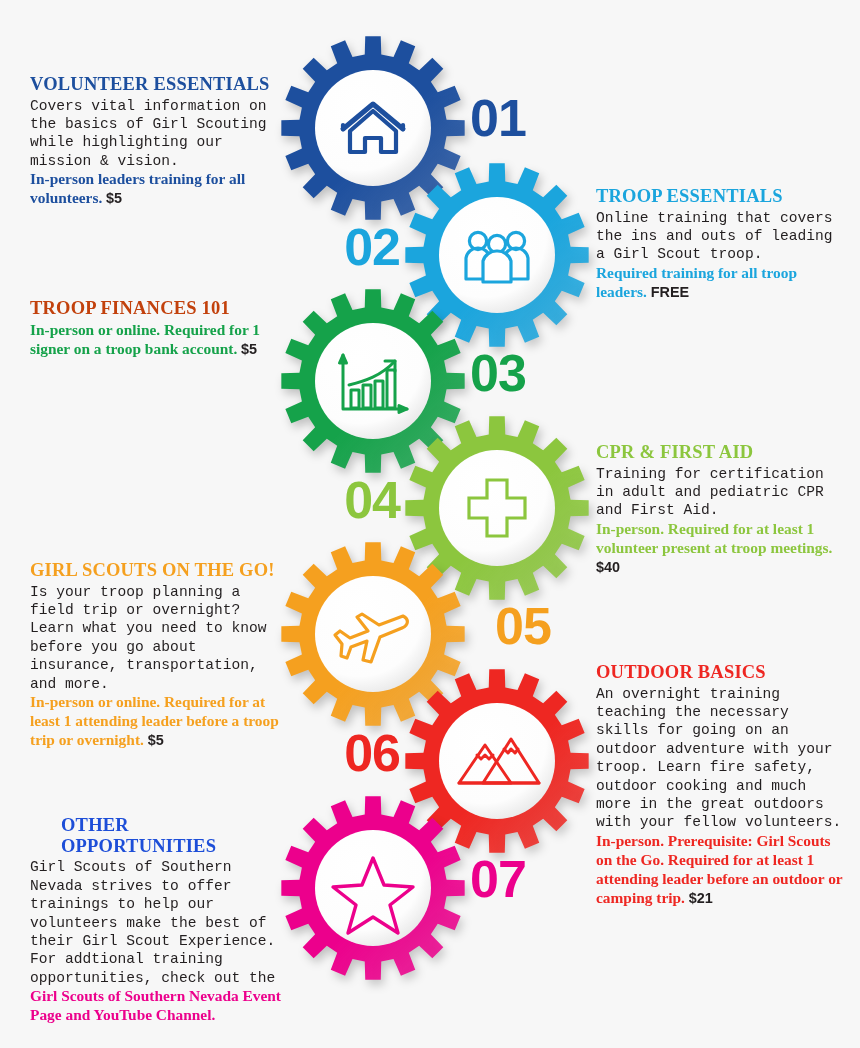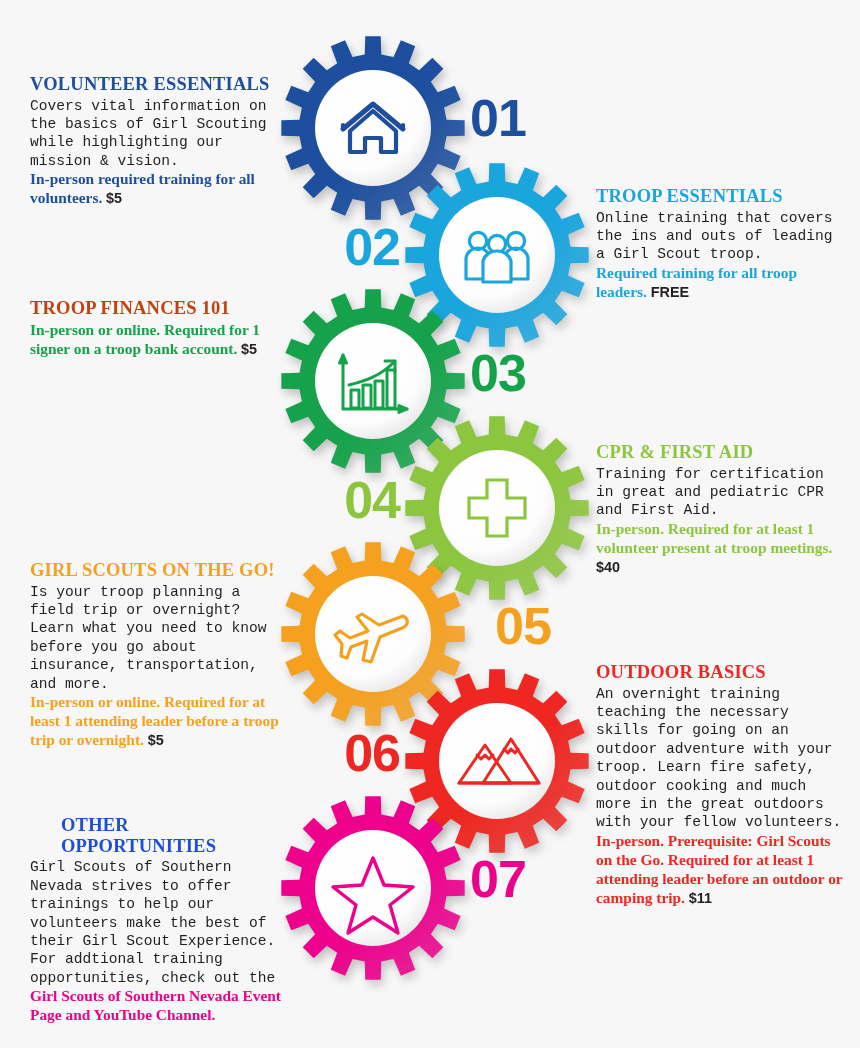--- a/index.html
+++ b/index.html
@@ -85,21 +85,21 @@
       <path d="M70 101 L100 76 L130 101" stroke-width="5"></path>
       <path d="M70 101 L70 97 M130 101 L130 97"></path>
     </g>
         </g>
   </svg>
     </div>
     <div class="step-num" style="color: rgb(29, 79, 158); top: 92px; left: 470px;">01</div>
     <div class="tblock" style="left: 30px; top: 74px;">
       <div class="t-title" style="color: rgb(29, 79, 158);">VOLUNTEER ESSENTIALS</div>
       <div class="t-body">Covers vital information on the basics of Girl Scouting while highlighting our mission &amp; vision.</div>
-      <div class="t-note" style="color: rgb(29, 79, 158);"><span>In-person required training for all volunteers.</span> <span class="t-price">$5</span></div>
+      <div class="t-note" style="color: rgb(29, 79, 158);"><span>In-person leaders training for all volunteers.</span> <span class="t-price">$5</span></div>
     </div>
     <div class="gear-unit" style="left: 397px; top: 155px;">
   <svg viewBox="0 0 200 200" xmlns="http://www.w3.org/2000/svg">
     <defs>
       <linearGradient id="grad1" x1="0" y1="0" x2="1" y2="1">
         <stop offset="0%" stop-color="#1ba5dd"></stop>
         <stop offset="55%" stop-color="#1ba5dd"></stop>
         <stop offset="100%" stop-color="#1ba5dd" stop-opacity="0.78"></stop>
       </linearGradient>
       <radialGradient id="shade1" cx="0.38" cy="0.32" r="0.78">
@@ -184,21 +184,21 @@
     <g fill="none" stroke="#8cc63e" stroke-width="3.2" stroke-linejoin="miter">
       <path d="M90 72 L110 72 L110 90 L128 90 L128 110 L110 110 L110 128
                L90 128 L90 110 L72 110 L72 90 L90 90 Z"></path>
     </g>
         </g>
   </svg>
     </div>
     <div class="step-num" style="color: rgb(140, 198, 62); top: 474px; right: 460px;">04</div>
     <div class="tblock" style="left: 596px; top: 442px;">
       <div class="t-title" style="color: rgb(140, 198, 62);">CPR &amp; FIRST AID</div>
-      <div class="t-body">Training for certification in great and pediatric CPR and First Aid.</div>
+      <div class="t-body">Training for certification in adult and pediatric CPR and First Aid.</div>
       <div class="t-note" style="color: rgb(140, 198, 62);"><span>In-person. Required for at least 1 volunteer present at troop meetings.</span> <span class="t-price">$40</span></div>
     </div>
     <div class="gear-unit" style="left: 273px; top: 534px;">
   <svg viewBox="0 0 200 200" xmlns="http://www.w3.org/2000/svg">
     <defs>
       <linearGradient id="grad4" x1="0" y1="0" x2="1" y2="1">
         <stop offset="0%" stop-color="#f5a01f"></stop>
         <stop offset="55%" stop-color="#f5a01f"></stop>
         <stop offset="100%" stop-color="#f5a01f" stop-opacity="0.78"></stop>
       </linearGradient>
@@ -249,21 +249,21 @@
       <path d="M107 88 L111 92 L114 88 L118 92 L121 88"></path>
       <path d="M62 122 L142 122"></path>
     </g>
         </g>
   </svg>
     </div>
     <div class="step-num" style="color: rgb(238, 39, 34); top: 727px; right: 460px;">06</div>
     <div class="tblock" style="left: 596px; top: 662px;">
       <div class="t-title" style="color: rgb(238, 39, 34);">OUTDOOR BASICS</div>
       <div class="t-body">An overnight training teaching the necessary skills for going on an outdoor adventure with your troop. Learn fire safety, outdoor cooking and much more in the great outdoors with your fellow volunteers.</div>
-      <div class="t-note" style="color: rgb(238, 39, 34);"><span>In-person. Prerequisite: Girl Scouts on the Go. Required for at least 1 attending leader before an outdoor or camping trip.</span> <span class="t-price">$11</span></div>
+      <div class="t-note" style="color: rgb(238, 39, 34);"><span>In-person. Prerequisite: Girl Scouts on the Go. Required for at least 1 attending leader before an outdoor or camping trip.</span> <span class="t-price">$21</span></div>
     </div>
     <div class="gear-unit" style="left: 273px; top: 788px;">
   <svg viewBox="0 0 200 200" xmlns="http://www.w3.org/2000/svg">
     <defs>
       <linearGradient id="grad6" x1="0" y1="0" x2="1" y2="1">
         <stop offset="0%" stop-color="#ec008c"></stop>
         <stop offset="55%" stop-color="#ec008c"></stop>
         <stop offset="100%" stop-color="#ec008c" stop-opacity="0.78"></stop>
       </linearGradient>
       <radialGradient id="shade6" cx="0.38" cy="0.32" r="0.78">

